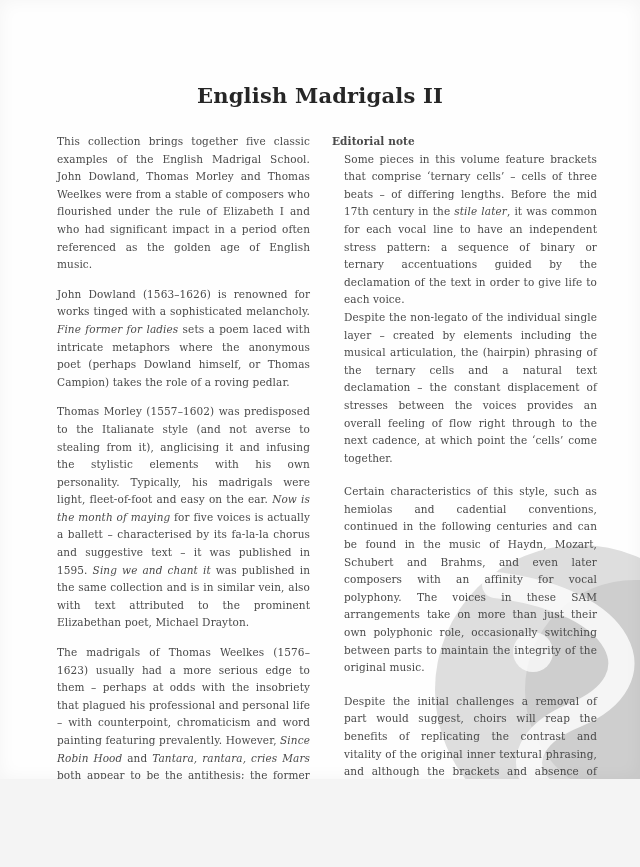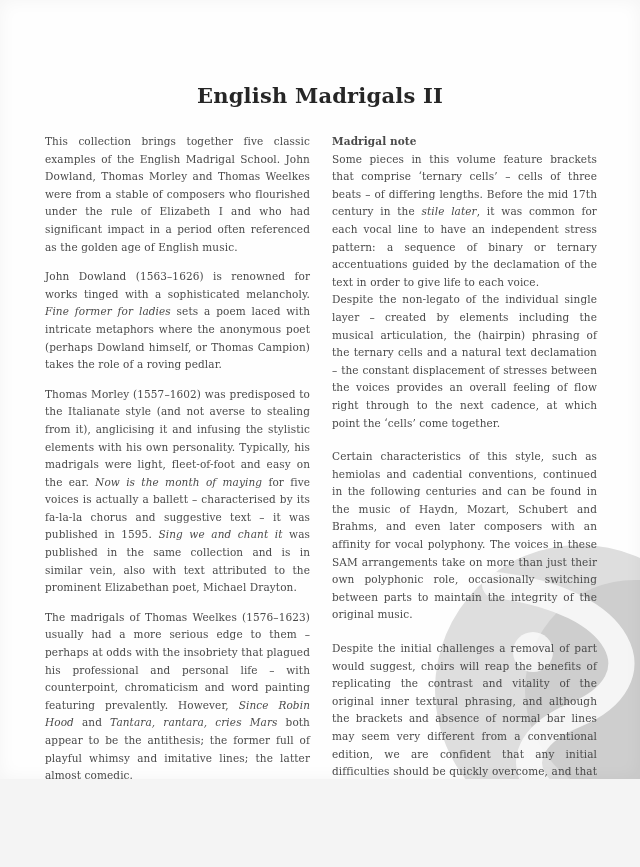--- a/index.html
+++ b/index.html
@@ -57,21 +57,21 @@
     gap:22px;
   }
   .col{
     width:265px;
     font-size:10.5px;
     line-height:17.6px;
     text-align:justify;
     color:var(--text);
     letter-spacing:0.1px;
   }
-  .col p{margin:0 0 12px 0;}
+  .col p{margin:0 0 12px 12px;}
   .col p.tight{margin-bottom:0;}
   .col p.gap-lg{margin-top:16px;}
   .col .heading{
     font-weight:bold;
     margin:0;
   }
   .page-number{
     position:absolute;
     top:835px;left:0;
     width:640px;
@@ -102,21 +102,21 @@
     <div class="columns">
 
       <div class="col">
         <p>This collection brings together five classic examples of the English Madrigal School. John Dowland, Thomas Morley and Thomas Weelkes were from a stable of composers who flourished under the rule of Elizabeth I and who had significant impact in a period often referenced as the golden age of English music.</p>
         <p>John Dowland (1563–1626) is renowned for works tinged with a sophisticated melancholy. <i>Fine former for ladies</i> sets a poem laced with intricate metaphors where the anonymous poet (perhaps Dowland himself, or Thomas Campion) takes the role of a roving pedlar.</p>
         <p>Thomas Morley (1557–1602) was predisposed to the Italianate style (and not averse to stealing from it), anglicising it and infusing the stylistic elements with his own personality. Typically, his madrigals were light, fleet-of-foot and easy on the ear. <i>Now is the month of maying</i> for five voices is actually a ballett – characterised by its fa-la-la chorus and suggestive text – it was published in 1595. <i>Sing we and chant it</i> was published in the same collection and is in similar vein, also with text attributed to the prominent Elizabethan poet, Michael Drayton.</p>
         <p>The madrigals of Thomas Weelkes (1576–1623) usually had a more serious edge to them – perhaps at odds with the insobriety that plagued his professional and personal life – with counterpoint, chromaticism and word painting featuring prevalently. However, <i>Since Robin Hood</i> and <i>Tantara, rantara, cries Mars</i> both appear to be the antithesis; the former full of playful whimsy and imitative lines; the latter almost comedic.</p>
       </div>
 
       <div class="col">
-        <p class="heading">Madrigal note</p>
+        <p class="heading">Editorial note</p>
         <p class="tight">Some pieces in this volume feature brackets that comprise ‘ternary cells’ – cells of three beats – of differing lengths. Before the mid 17th century in the <i>stile later</i>, it was common for each vocal line to have an independent stress pattern: a sequence of binary or ternary accentuations guided by the declamation of the text in order to give life to each voice.</p>
         <p class="tight">Despite the non-legato of the individual single layer – created by elements including the musical articulation, the (hairpin) phrasing of the ternary cells and a natural text declamation – the constant displacement of stresses between the voices provides an overall feeling of flow right through to the next cadence, at which point the ‘cells’ come together.</p>
         <p class="gap-lg">Certain characteristics of this style, such as hemiolas and cadential conventions, continued in the following centuries and can be found in the music of Haydn, Mozart, Schubert and Brahms, and even later composers with an affinity for vocal polyphony. The voices in these SAM arrangements take on more than just their own polyphonic role, occasionally switching between parts to maintain the integrity of the original music.</p>
         <p class="gap-lg">Despite the initial challenges a removal of part would suggest, choirs will reap the benefits of replicating the contrast and vitality of the original inner textural phrasing, and although the brackets and absence of normal bar lines may seem very different from a conventional edition, we are confident that any initial difficulties should be quickly overcome, and that the resulting quality and transparency of performance will be considerably more satisfying for both singer and listener.</p>
       </div>
 
     </div>
   </div>
 
 

